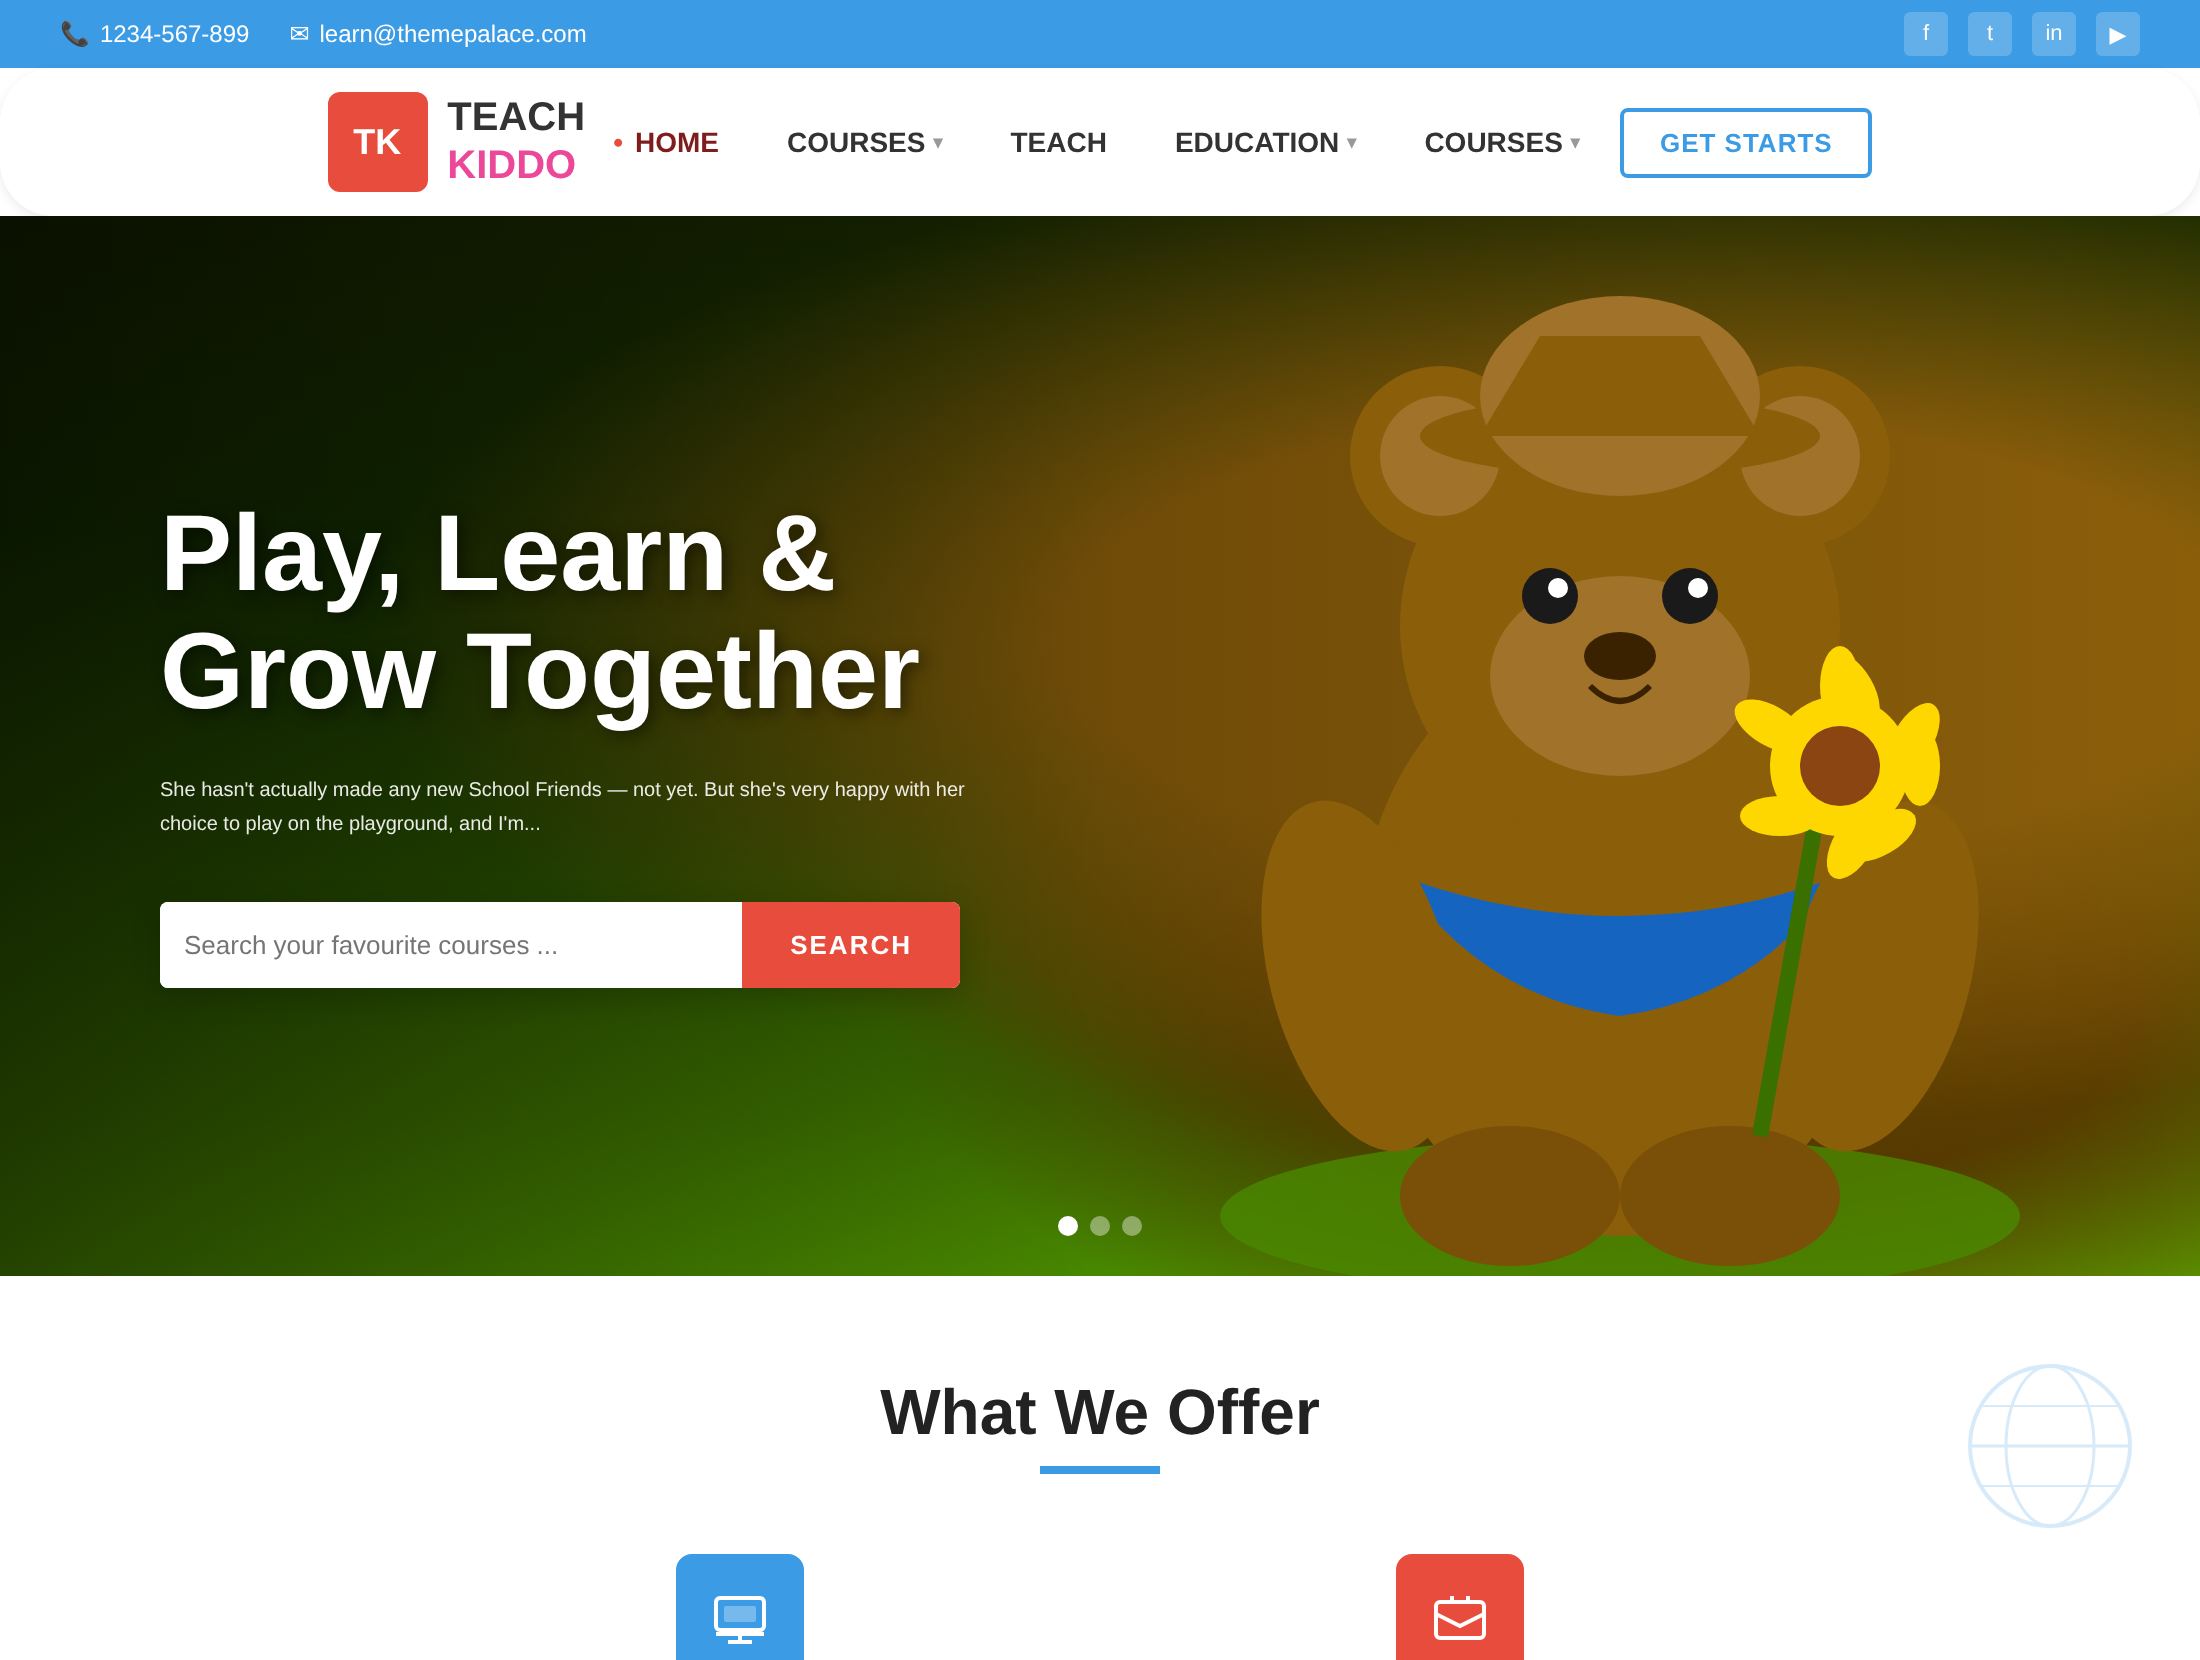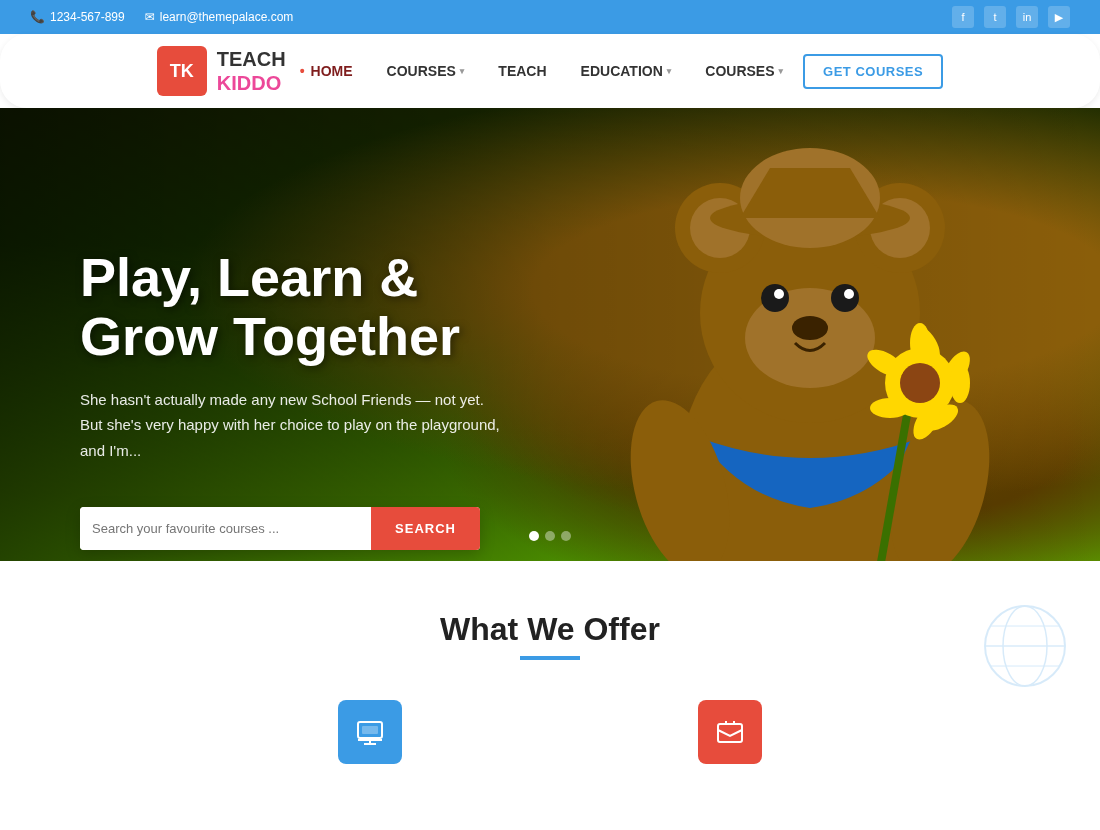--- a/index.html
+++ b/index.html
@@ -84,21 +84,21 @@
       font-size: 13px;
       font-weight: 700;
       cursor: pointer;
       background: #fff;
       letter-spacing: 0.5px;
     }
 
     
     .hero {
       position: relative;
-      height: 453px;
+      height: 530px;
       overflow: hidden;
       background: #3b82f6;
     }
     .hero-bg {
       position: absolute; inset: 0;
       background: linear-gradient(
         to right,
         rgba(0,0,0,0.6) 0%,
         rgba(0,0,0,0.2) 50%,
         rgba(0,0,0,0.0) 100%
@@ -133,24 +133,24 @@
       max-width: 540px;
     }
     .hero-title {
       font-size: 54px;
       font-weight: 900;
       line-height: 1.1;
       margin-bottom: 20px;
       text-shadow: 2px 2px 8px rgba(0,0,0,0.5);
     }
     .hero-desc {
-      font-size: 15px;
+      font-size: 10px;
       line-height: 1.7;
       color: rgba(255,255,255,0.9);
-      margin-bottom: 44px;
+      margin-bottom: 30px;
       max-width: 420px;
     }
     .search-bar {
       display: flex;
       background: #fff;
       border-radius: 4px;
       overflow: hidden;
       max-width: 400px;
       box-shadow: 0 4px 15px rgba(0,0,0,0.2);
     }
@@ -293,21 +293,21 @@
       <span>TEACH</span>
     </a>
     <a class="nav-item">
       <span>EDUCATION</span>
       <span class="arrow">▾</span>
     </a>
     <a class="nav-item">
       <span>COURSES</span>
       <span class="arrow">▾</span>
     </a>
-    <button class="nav-btn">GET COURSES</button>
+    <button class="nav-btn">GET STARTS</button>
   </nav>
 </header>
 
 <section class="hero">
 
   <div class="hero-scene"></div>
 
   <div class="hero-bear">
     <svg viewBox="0 0 420 500" xmlns="http://www.w3.org/2000/svg" width="420" height="500">
 

